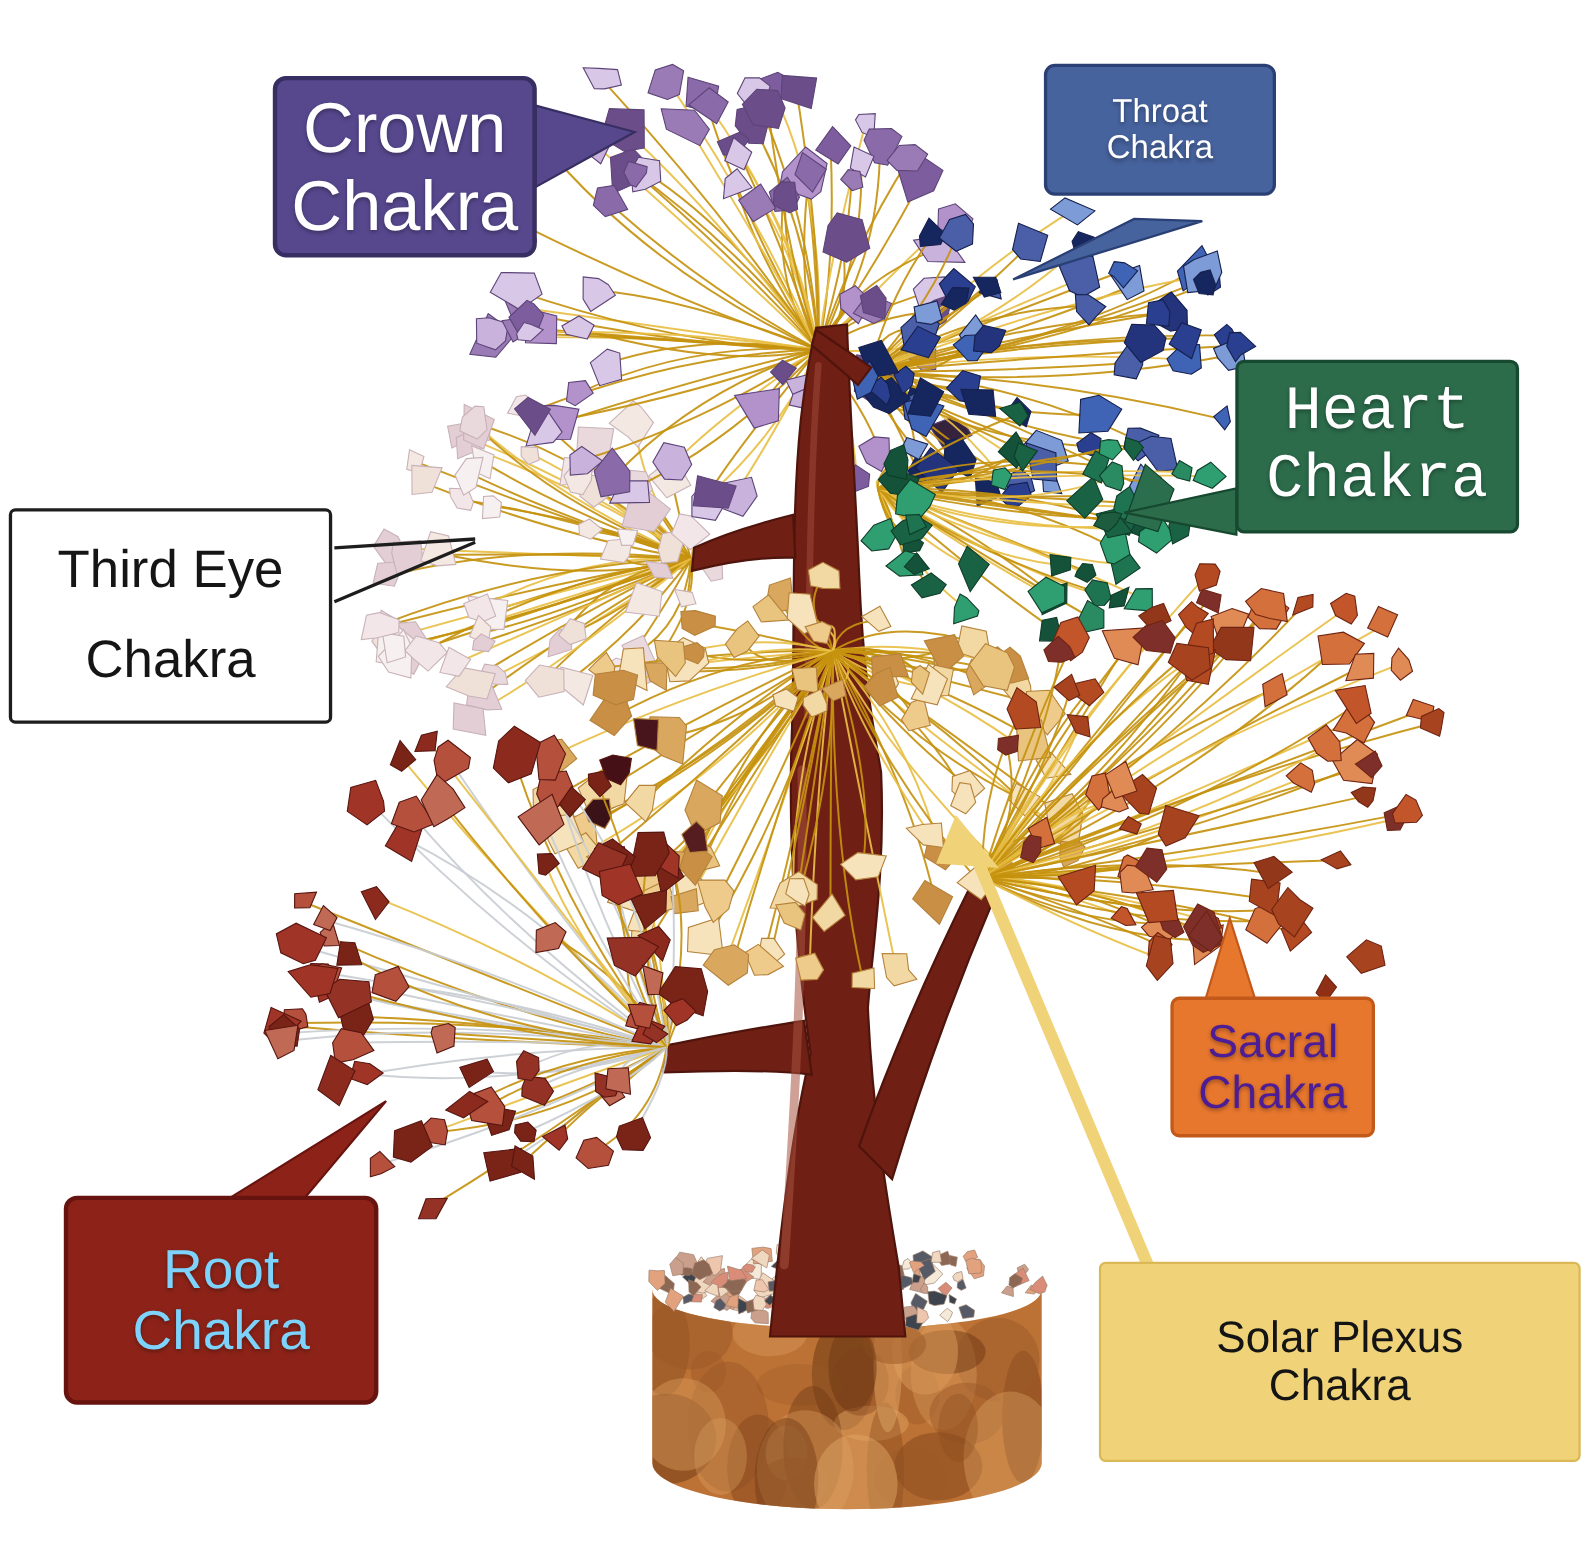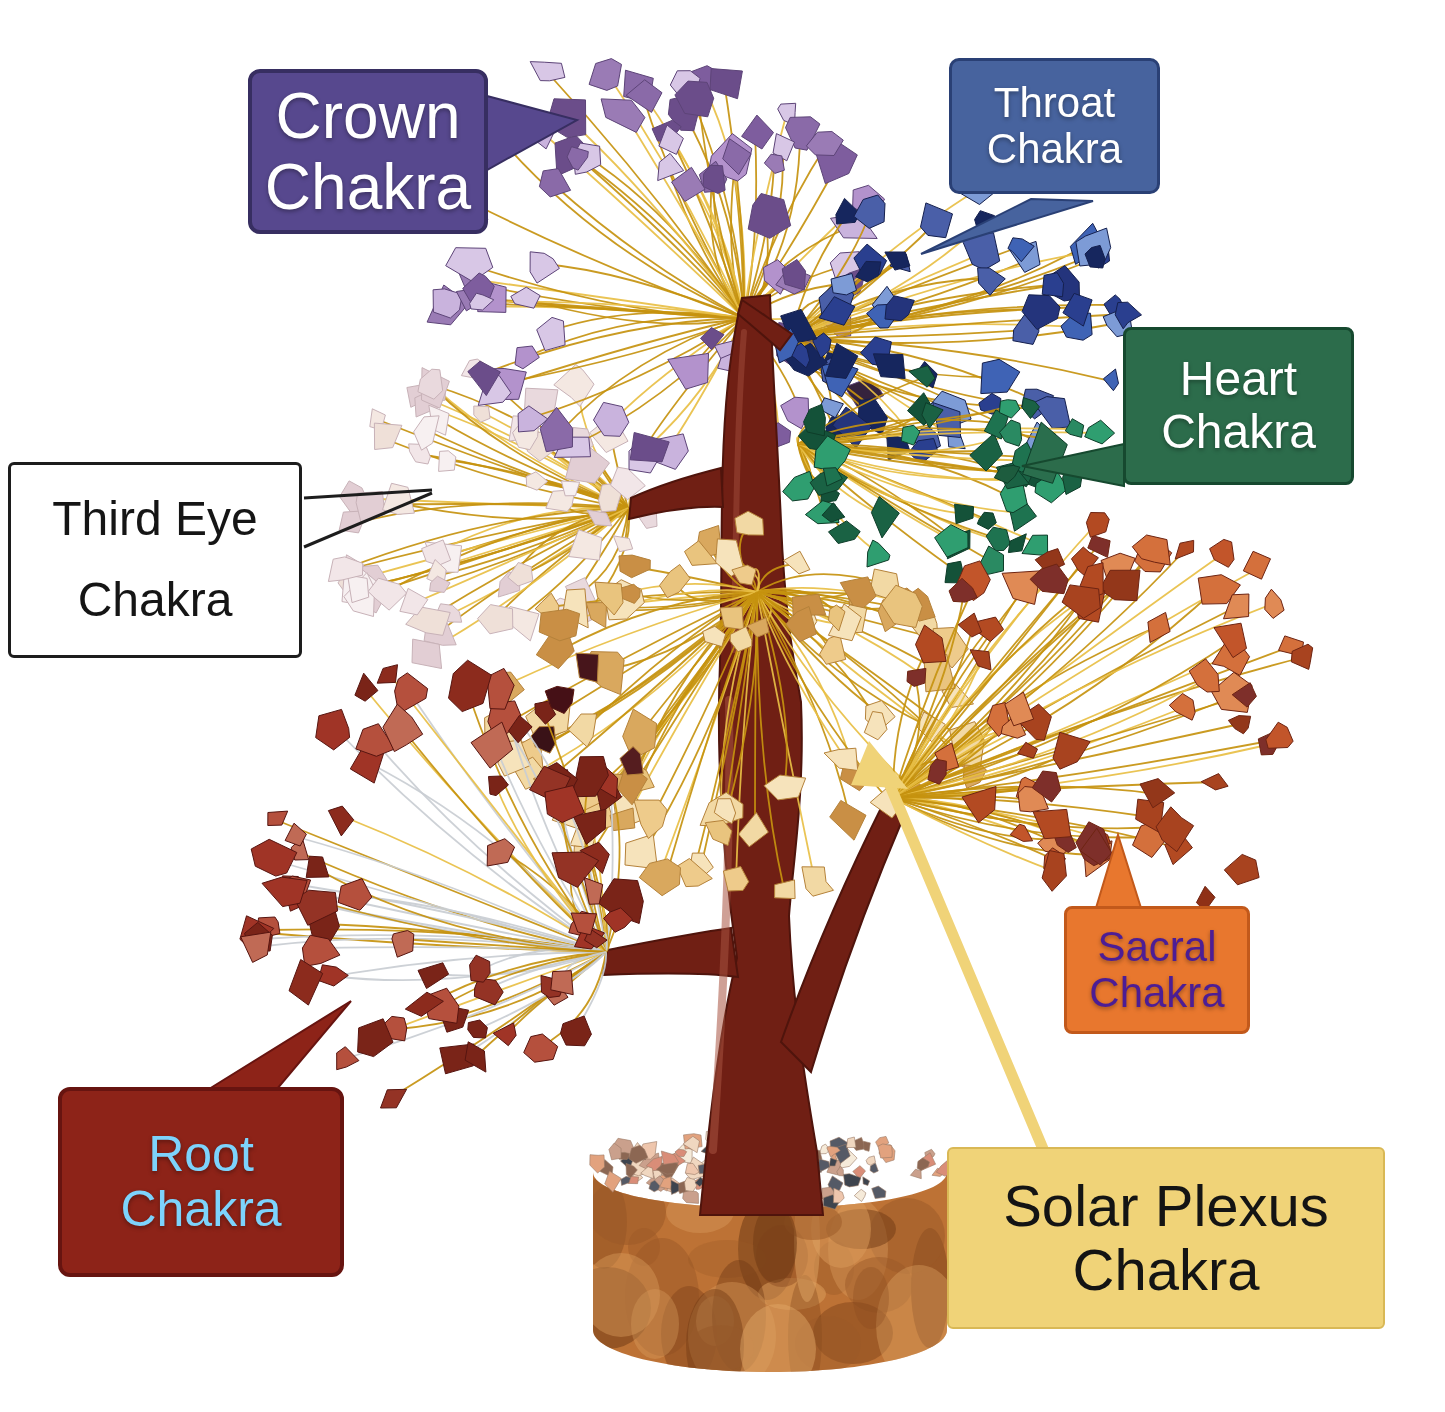--- a/index.html
+++ b/index.html
@@ -14,26 +14,26 @@
   .label{
     position:absolute;z-index:3;
     display:flex;flex-direction:column;align-items:center;justify-content:center;
     text-align:center;line-height:1.1;
     border-style:solid;border-width:3px;
     box-sizing:border-box;
   }
   .label span{display:block;text-shadow:0 2px 4px rgba(0,0,0,.35);}
   #label-third-eye span,#label-solar span{text-shadow:none;}
   #label-crown   {left:248px;top:69px;  width:240px;height:165px;font-size:64px;border-radius:12px;border-width:4px;}
-  #label-throat  {left:949px;top:58px;  width:211px;height:136px;font-size:42px;border-radius:10px;text-align:right;}
-  #label-heart   {left:1123px;top:327px;width:231px;height:158px;font-size:48px;border-radius:8px;}
+  #label-throat  {left:949px;top:58px;  width:211px;height:120px;font-size:30px;border-radius:10px;text-align:right;}
+  #label-heart   {left:1123px;top:327px;width:258px;height:158px;font-size:56px;border-radius:8px;font-family:Liberation Mono, monospace;}
   #label-third-eye{left:8px;top:462px;  width:294px;height:196px;font-size:48px;border-radius:6px;gap:28px;}
   #label-sacral  {left:1064px;top:906px;width:186px;height:128px;font-size:42px;border-radius:8px;}
   #label-root    {left:58px;top:1087px; width:286px;height:190px;font-size:50px;border-radius:12px;border-width:4px;}
-  #label-solar   {left:947px;top:1147px;width:438px;height:182px;font-size:58px;border-radius:6px;border-width:2px;}
+  #label-solar   {left:999px;top:1147px;width:438px;height:182px;font-size:40px;border-radius:6px;border-width:2px;}
 </style>
 </head>
 <body>
 
 <div class="stage">
 
   <svg id="tree-svg" width="1445" height="1412" viewBox="0 0 1445 1412">
       <g>
         <clipPath id="baseclip">
           <path d="M593,1172 L593,1330 C593,1353 672,1372 770,1372 C868,1372 947,1353 947,1330 L947,1172 C947,1194 868,1208 770,1208 C672,1208 593,1194 593,1172 Z"></path>

